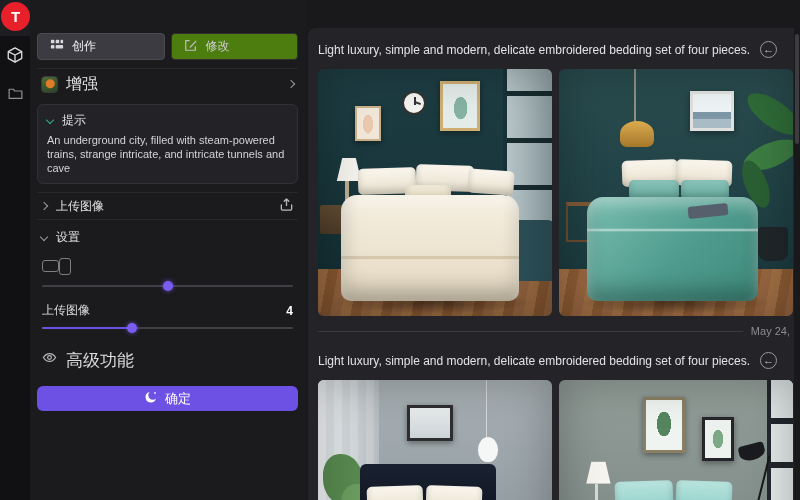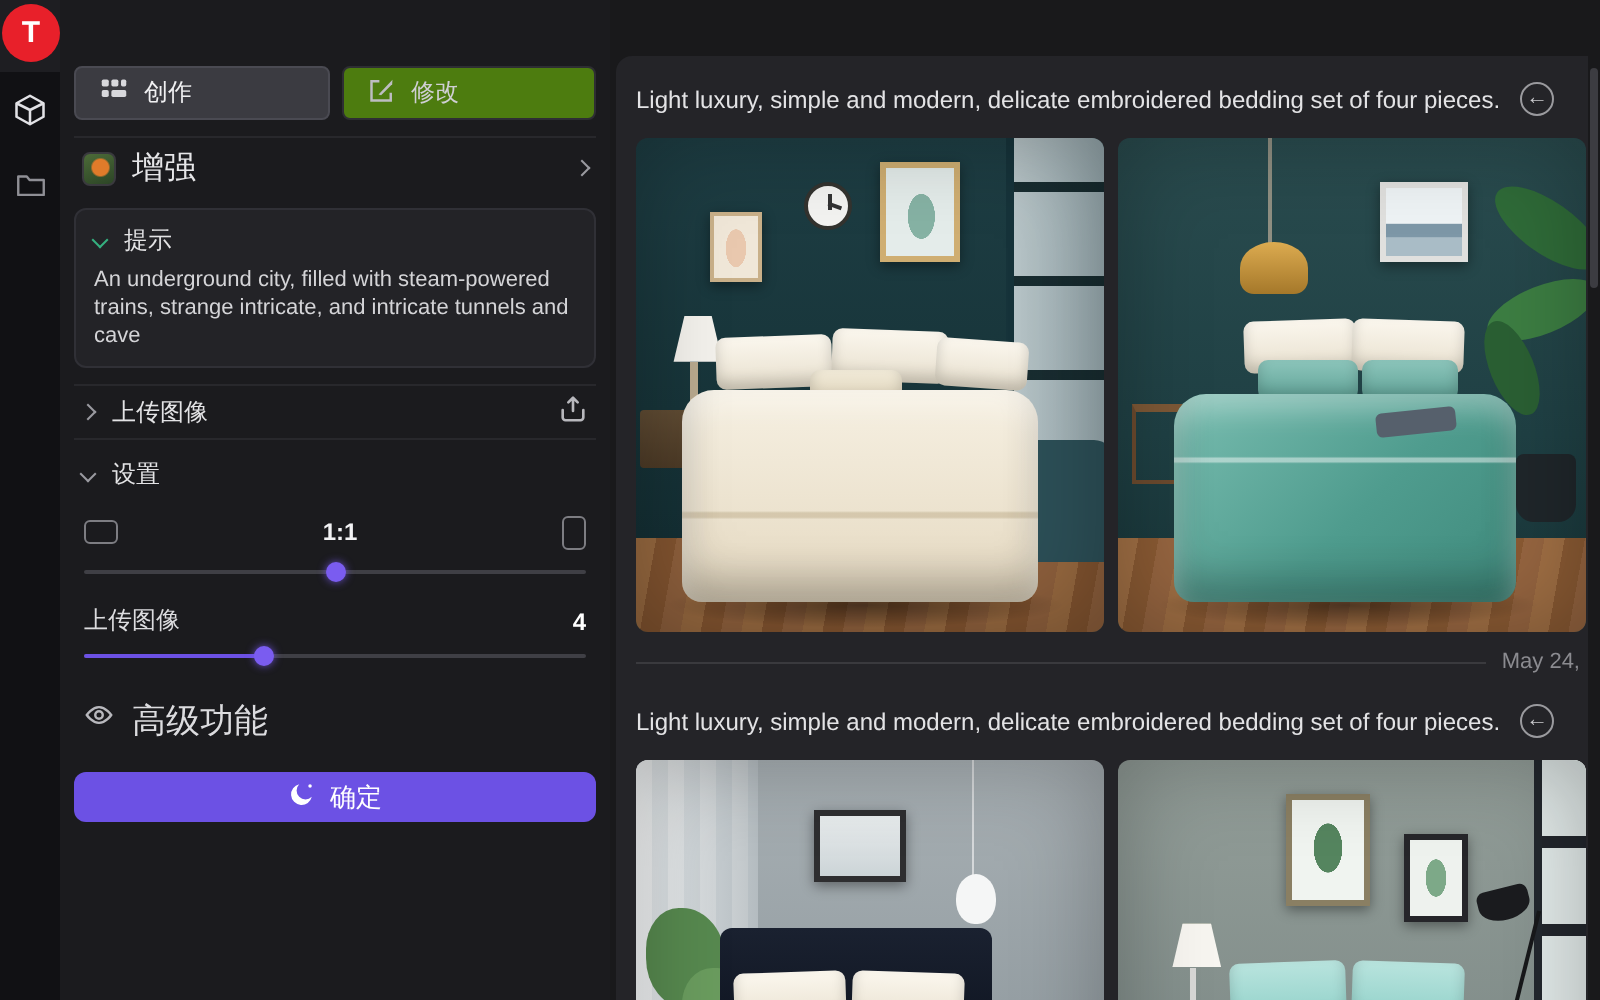--- a/index.html
+++ b/index.html
@@ -167,21 +167,20 @@
   </div>
   <div class="hr" style="margin-top:0"></div>
 
   <div class="row" style="margin-top:4px">
     <span class="chev d"></span>
     <span>设置</span>
   </div>
 
   <div class="ratio-row">
     <span class="ratio-ic land"></span>
-    <span class="ratio-val">1:1</span>
     <span class="ratio-ic port"></span>
   </div>
   <div class="slider">
     <div class="track"></div>
     <div class="knob" style="left:calc(50% - 5px)"></div>
   </div>
 
   <div class="count-row">
     <span>上传图像</span>
     <span class="grow"></span>

